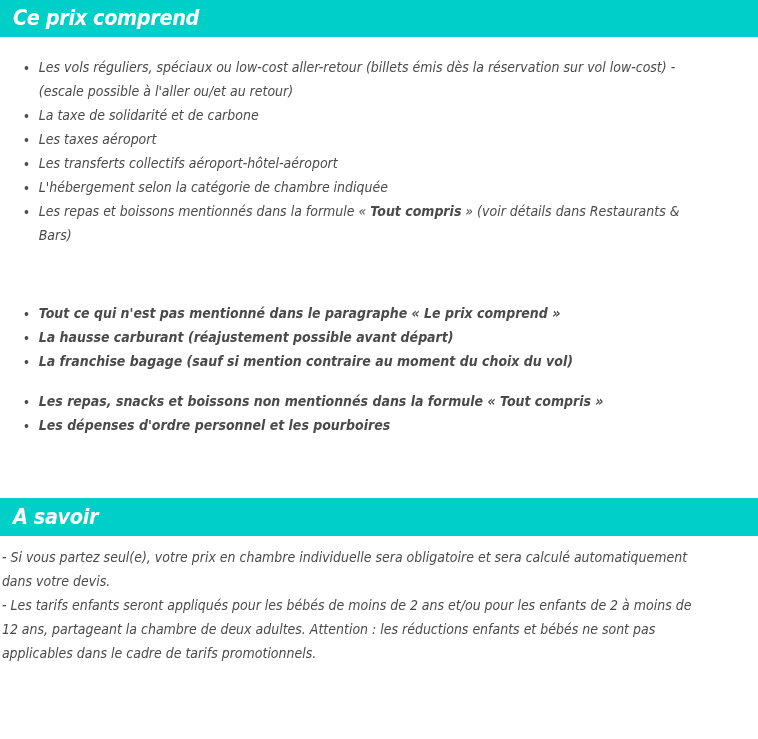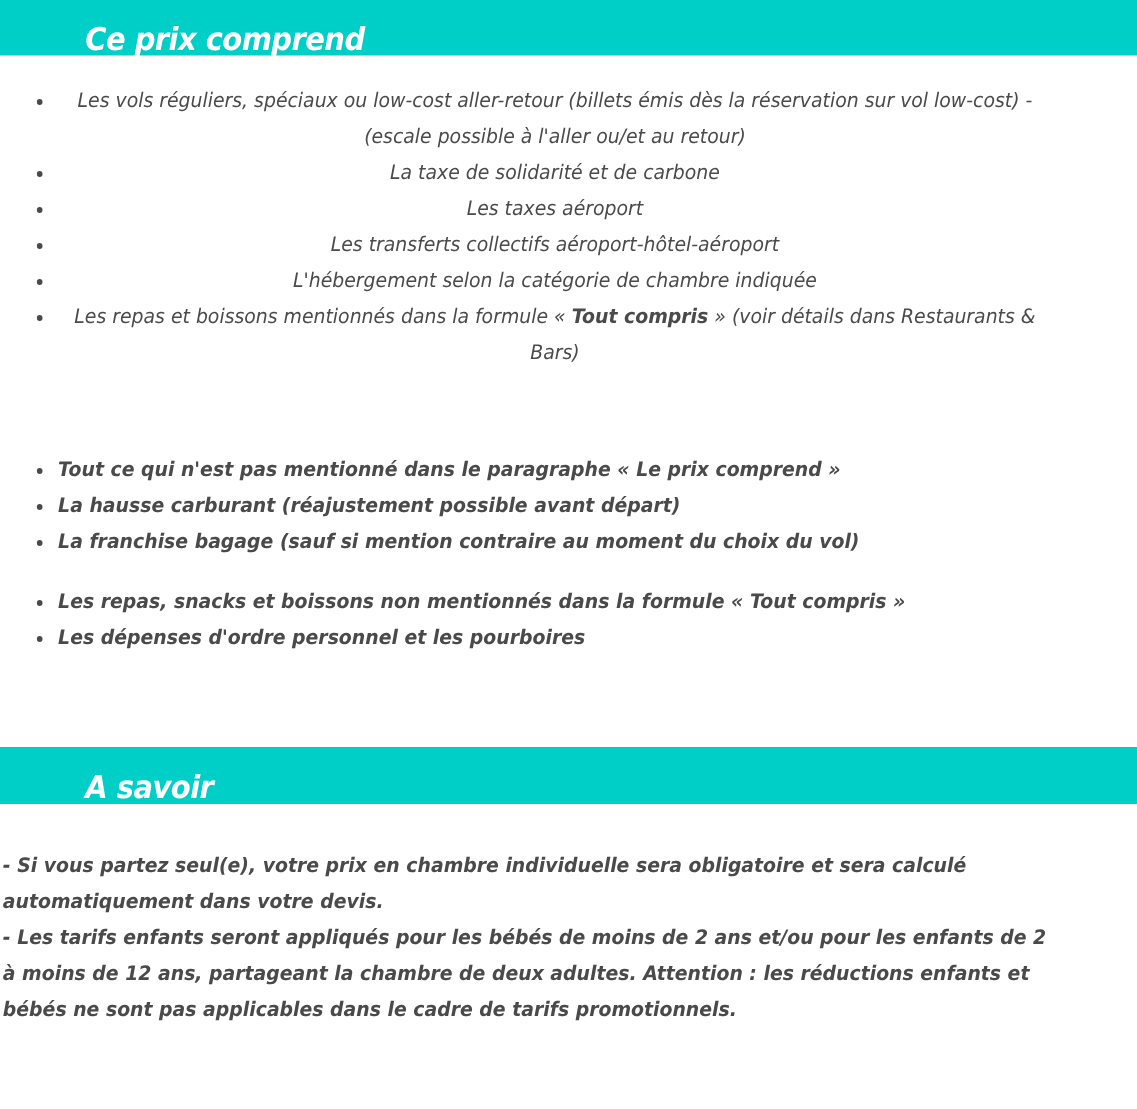--- a/index.html
+++ b/index.html
@@ -21,22 +21,21 @@
     width: 758px;
     position: relative;
   }
 
   
   .section-header {
     width: 100%;
     background: #00cfc8;
     box-sizing: border-box;
     display: flex;
-    align-items: flex-end;
-    padding-left: 44px;
+    align-items: center;
   }
   .section-header-title {
     color: #ffffff;
     font-family: "DejaVu Sans", sans-serif;
     font-style: italic;
     font-weight: bold;
     font-size: 21px;
     letter-spacing: -0.4px;
     padding-left: 14px;
     transform: scaleX(0.92);
@@ -92,23 +91,23 @@
     font-size: 13.3px;
     line-height: 24px;
     color: #4a4a4a;
     padding: 0 12px 0 2px;
     margin: 0;
     transform: scaleX(0.945);
     transform-origin: left center;
   }
 
   
-  .sec1-body { padding-top: 19px; text-align: center; }
+  .sec1-body { padding-top: 19px; }
   .sec2-body { padding-top: 18px; font-weight: bold; }
-  .sec3-body { padding-top: 30px; font-weight: bold; }
+  .sec3-body { padding-top: 10px; }
 
   .group-gap { height: 16px; }
   .after-sec1 { height: 36px; }
   .after-sec2 { height: 44px; }
 </style>
 </head>
 <body>
 
 <div class="page">
 

